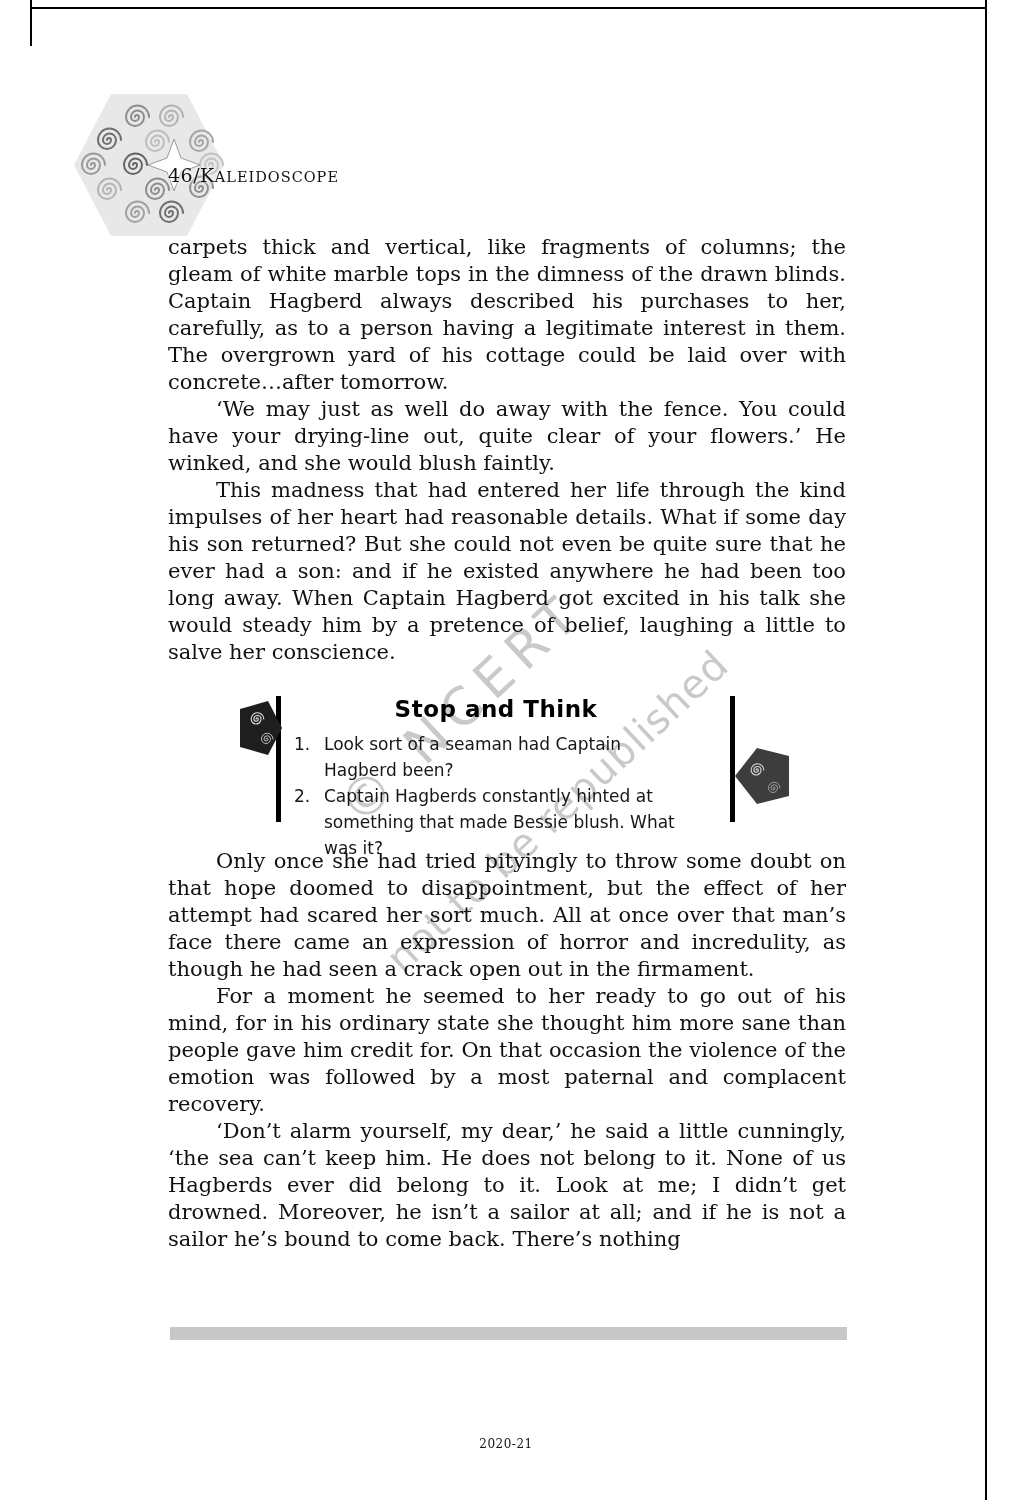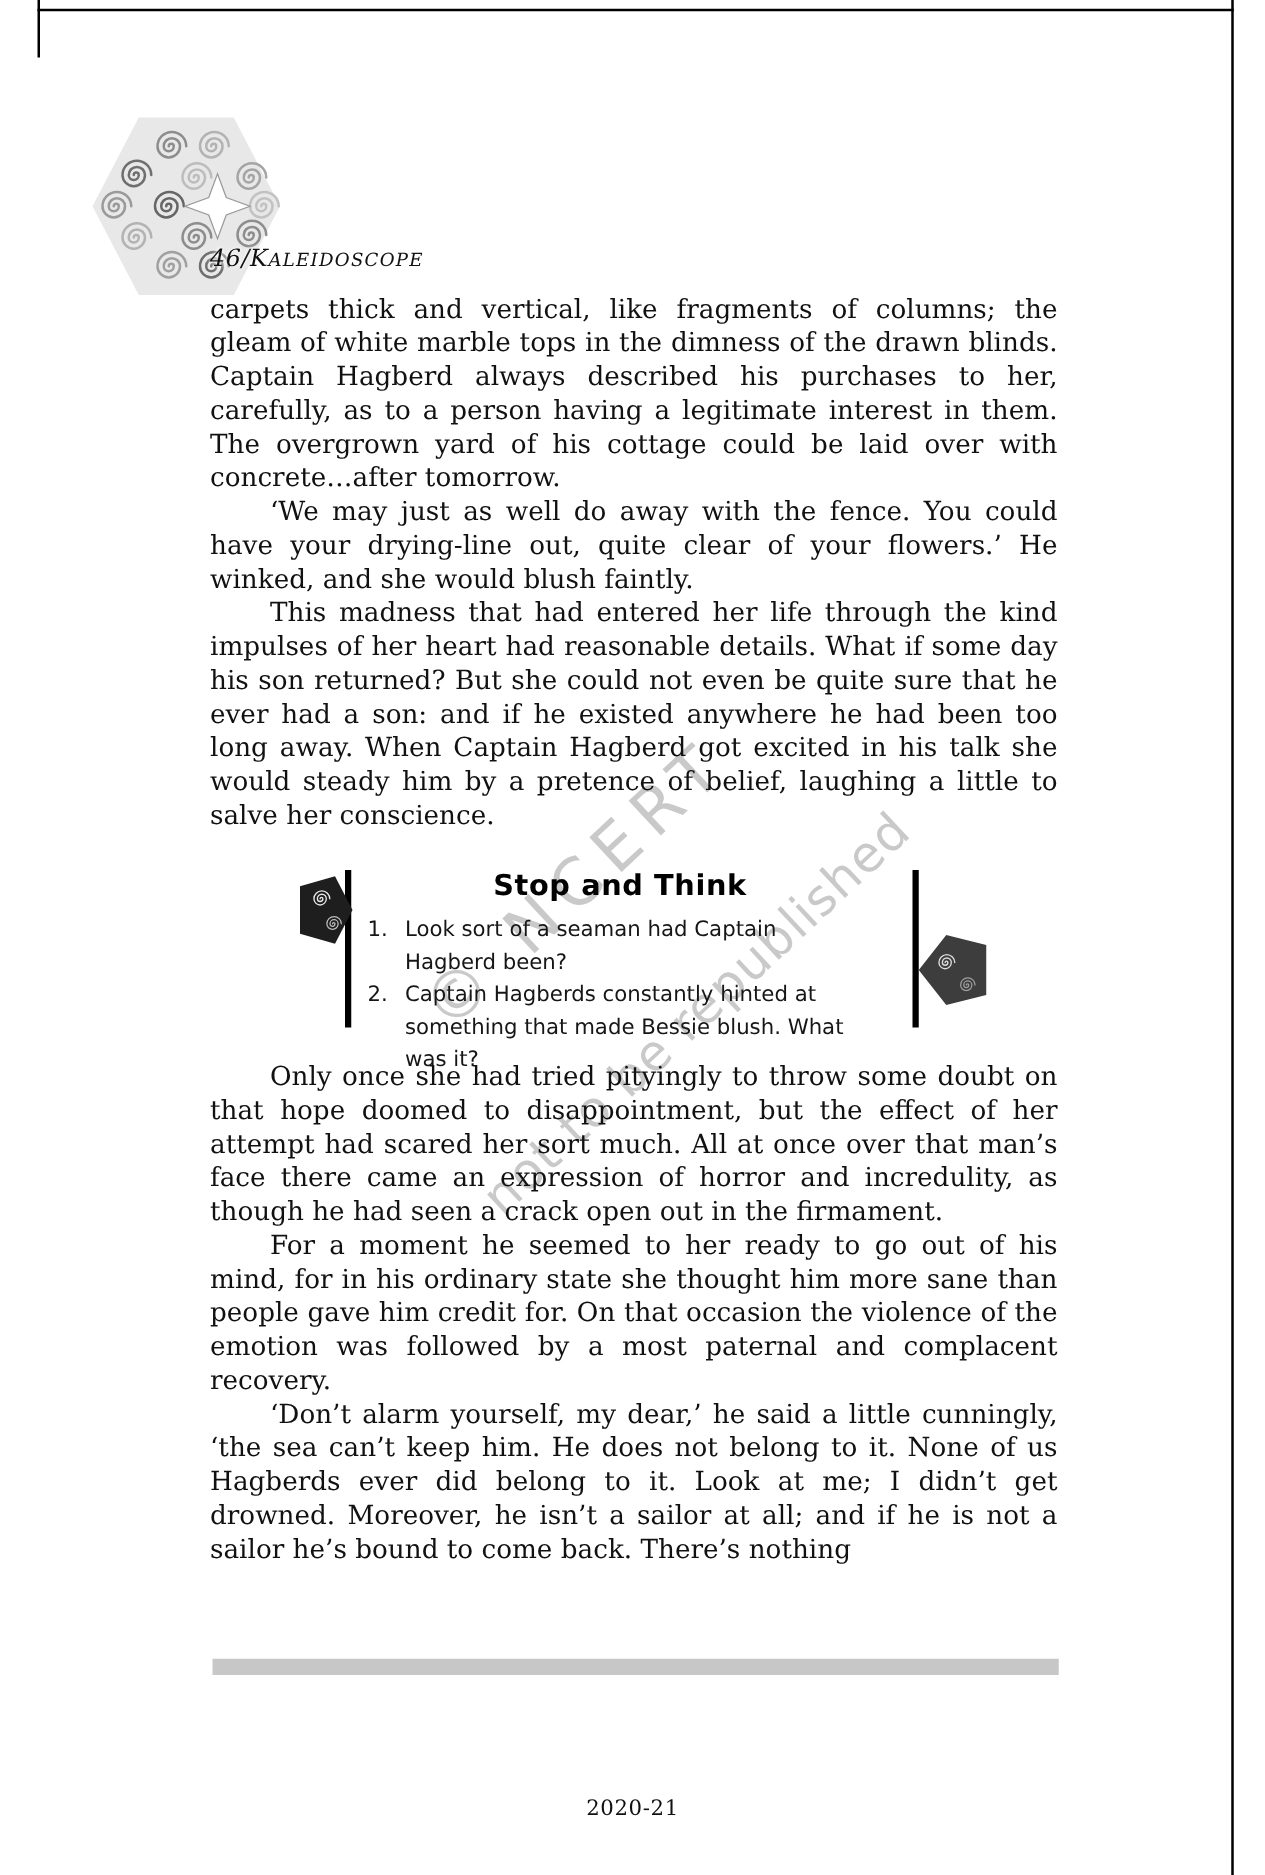--- a/index.html
+++ b/index.html
@@ -10,22 +10,22 @@
 
   
   .rule-top   { position:absolute; left:30px; top:7px; width:957px; height:2px; background:#000; }
   .rule-ltick { position:absolute; left:30px; top:0;  width:2px;  height:46px; background:#000; }
   .rule-right { position:absolute; left:985px; top:0; width:2px;  height:1500px; background:#000; }
 
   
   .hex-ornament { position:absolute; left:73px; top:92px; z-index:1; }
 
   
-  .running-head { position:absolute; left:168px; top:196px; z-index:3; font-size:19px; letter-spacing:0.5px; color:#111;
-                  text-shadow:0 0 3px #fff, 0 0 5px #fff;font-style:italic; }
+  .running-head { position:absolute; left:168px; top:164px; z-index:3; font-size:19px; letter-spacing:0.5px; color:#111;
+                  text-shadow:0 0 3px #fff, 0 0 5px #fff; }
   .running-head .rh-small { font-size:14.5px; letter-spacing:1px; }
 
   
   .watermark { position:absolute; left:227px; top:660px; width:560px; z-index:0;
                transform:rotate(-43deg); text-align:center;
                font-family:"DejaVu Sans", sans-serif; color:#9e9e9e; opacity:0.55; }
   .wm1 { font-size:52px; letter-spacing:10px; line-height:60px; }
   .wm2 { font-size:40px; letter-spacing:1px; margin-top:88px; }
 
   
@@ -44,21 +44,21 @@
   .st-title { margin:2px 0 8px 108px; width:440px; text-align:center;
               font-weight:bold; font-size:23px; letter-spacing:0.5px; color:#000; }
   .st-questions { margin-left:126px; width:402px; font-size:17px; line-height:26px; color:#161616; }
   .st-q { display:flex; }
   .st-qnum { width:30px; flex:none; }
   .st-qtext { flex:1; }
 
   
   .gray-bar { position:absolute; left:170px; top:1327px; width:677px; height:13px; background:#c7c7c7; z-index:2; }
   .footer-year { position:absolute; left:0; top:1437px; width:1012px; text-align:center;
-                 font-size:17px; letter-spacing:0.5px; z-index:2; }
+                 font-size:12px; letter-spacing:0.5px; z-index:2; }
 </style>
 </head>
 <body>
 
 <div class="page">
 
   <div class="rule-top"></div>
   <div class="rule-ltick"></div>
   <div class="rule-right"></div>
 

